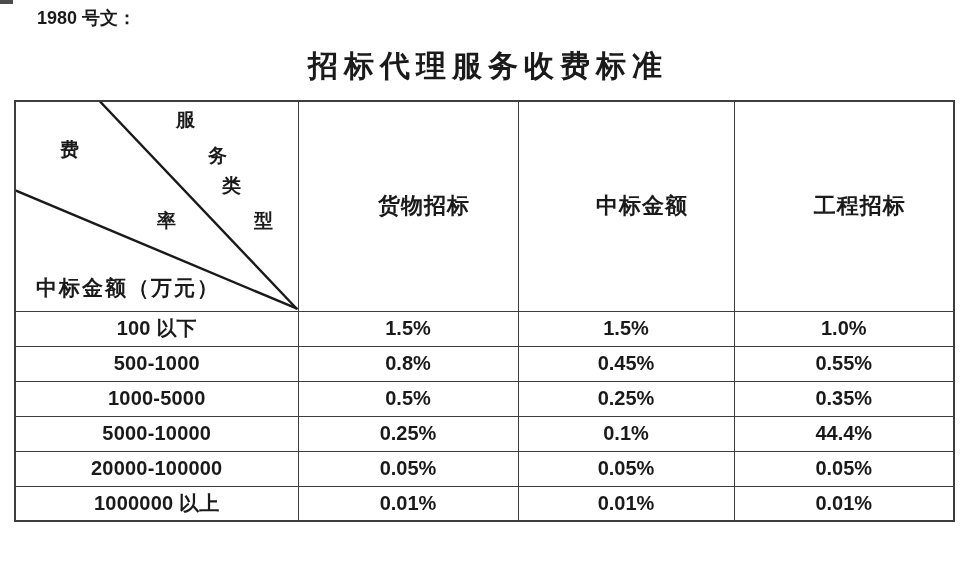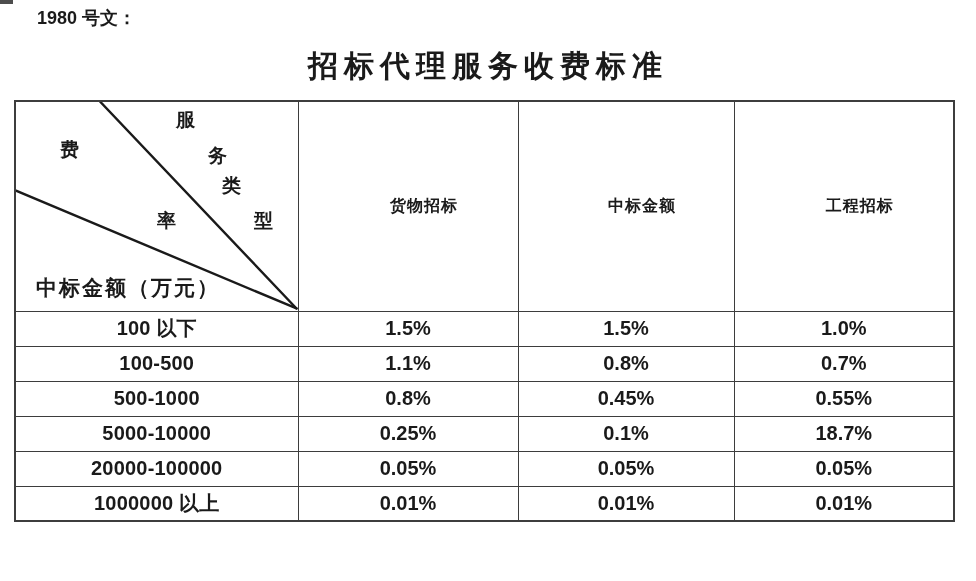--- a/index.html
+++ b/index.html
@@ -47,21 +47,21 @@
     text-align: center;
     vertical-align: middle;
     background: #ffffff;
   }
   .fee-table { border: 2px solid var(--border, #3d3d3d); }
   tr.head-row { height: 210px; }
   tr.data-row { height: 35px; }
 
   th.col-head {
     font-family: "DejaVu Serif", serif;
-    font-size: 16px; font-weight: bold;
+    font-size: 22px; font-weight: bold;
     letter-spacing: 1px;
     padding-left: 32px;
   }
 
   td.corner-cell { position: relative; }
   .corner-cell svg.diag {
     position: absolute; left: 0; top: 0;
     width: 100%; height: 100%;
     display: block;
   }
@@ -140,36 +140,36 @@
         <th class="col-head">工程招标</th>
       </tr>
 
       <tr class="data-row">
         <td class="range-cell">100 以下</td>
         <td class="value-cell">1.5%</td>
         <td class="value-cell">1.5%</td>
         <td class="value-cell">1.0%</td>
       </tr>
       <tr class="data-row">
-        <td class="range-cell">100-500</td>
-        <td class="value-cell">1.1%</td>
-        <td class="value-cell">0.8%</td>
-        <td class="value-cell">0.7%</td>
-      </tr>
-      <tr class="data-row">
         <td class="range-cell">500-1000</td>
         <td class="value-cell">0.8%</td>
         <td class="value-cell">0.45%</td>
         <td class="value-cell">0.55%</td>
       </tr>
       <tr class="data-row">
+        <td class="range-cell">1000-5000</td>
+        <td class="value-cell">0.5%</td>
+        <td class="value-cell">0.25%</td>
+        <td class="value-cell">0.35%</td>
+      </tr>
+      <tr class="data-row">
         <td class="range-cell">5000-10000</td>
         <td class="value-cell">0.25%</td>
         <td class="value-cell">0.1%</td>
-        <td class="value-cell">18.7%</td>
+        <td class="value-cell">44.4%</td>
       </tr>
       <tr class="data-row">
         <td class="range-cell">20000-100000</td>
         <td class="value-cell">0.05%</td>
         <td class="value-cell">0.05%</td>
         <td class="value-cell">0.05%</td>
       </tr>
       <tr class="data-row">
         <td class="range-cell">1000000 以上</td>
         <td class="value-cell">0.01%</td>

